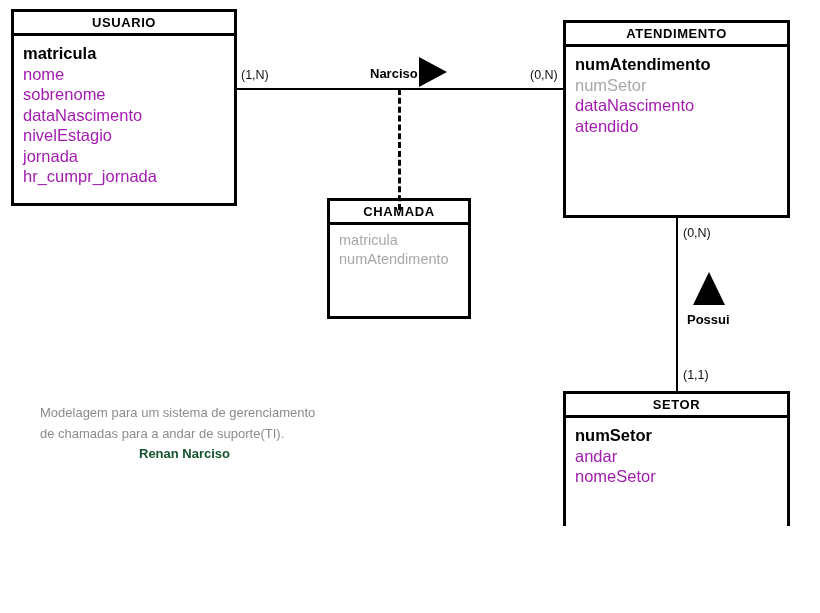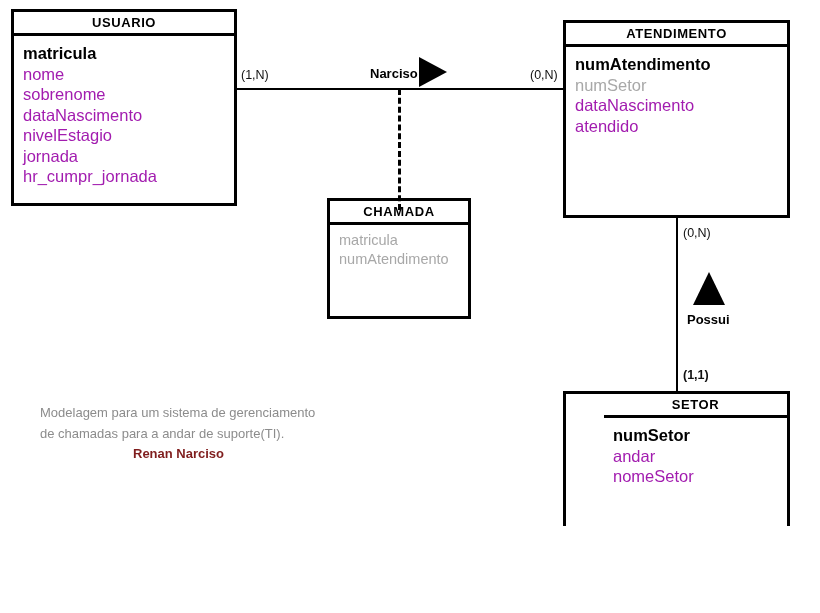--- a/index.html
+++ b/index.html
@@ -114,22 +114,23 @@
     position: absolute;
     font-size: 13px;
     line-height: 17px;
     color: #8c8c8c;
     white-space: nowrap;
   }
   .caption-author {
     position: absolute;
     font-size: 13px;
     font-weight: bold;
-    color: #7f1d1d;
-    white-space: nowrap;
+    color: #14532d;
+    white-space: nowrap;
+    margin-left: 6px;
   }
 </style>
 </head>
 <body>
 
 <div id="canvas">
 
   <div class="entity" style="left:11px; top:9px; width:226px; height:197px;">
     <div class="entity-header">USUARIO</div>
     <div class="entity-body">
@@ -154,21 +155,21 @@
   </div>
 
   <div class="entity" style="left:327px; top:198px; width:144px; height:121px;">
     <div class="entity-header">CHAMADA</div>
     <div class="entity-body" style="padding-top:6px;">
       <div class="attr fk small">matricula</div>
       <div class="attr fk small">numAtendimento</div>
     </div>
   </div>
 
-  <div class="entity" style="left:563px; top:391px; width:227px; height:198px;padding-left:38px;">
+  <div class="entity" style="left:563px; top:391px; width:227px; height:198px;">
     <div class="entity-header">SETOR</div>
     <div class="entity-body">
       <div class="attr pk">numSetor</div>
       <div class="attr">andar</div>
       <div class="attr">nomeSetor</div>
     </div>
   </div>
 
   <div class="line-h" style="left:237px; top:88px; width:327px;"></div>
 
@@ -183,19 +184,19 @@
   <div class="line-dashed-v" style="left:398px; top:89px; height:121px;"></div>
 
   <div class="line-v" style="left:676px; top:218px; height:173px;"></div>
 
   <div class="tri-up" style="left:693px; top:272px;"></div>
 
   <div class="rel-label" style="left:687px; top:312px;">Possui</div>
 
   <div class="card-label" style="left:683px; top:226px;">(0,N)</div>
 
-  <div class="card-label" style="left:683px; top:368px;font-weight:bold;">(1,1)</div>
+  <div class="card-label" style="left:683px; top:368px;">(1,1)</div>
 
   <div class="caption" style="left:40px; top:404px;">Modelagem para um sistema de gerenciamento</div>
   <div class="caption" style="left:40px; top:425px;">de chamadas para a andar de suporte(TI).</div>
   <div class="caption-author" style="left:133px; top:446px;">Renan Narciso</div>
 
 </div>
 
 </body></html>

